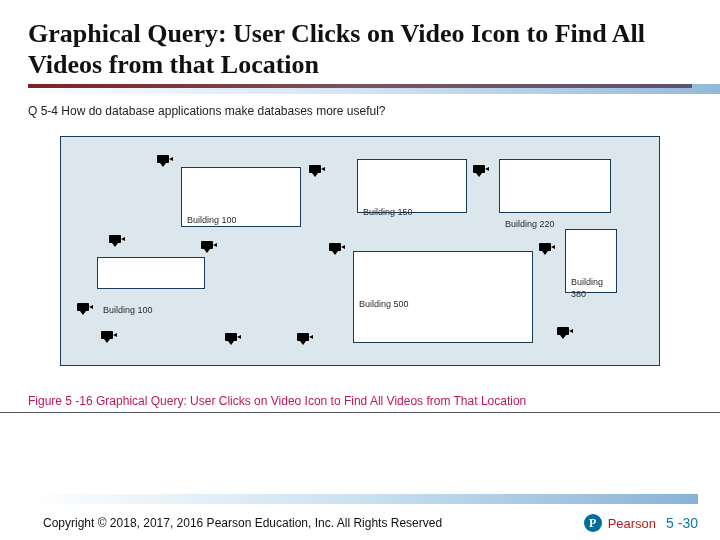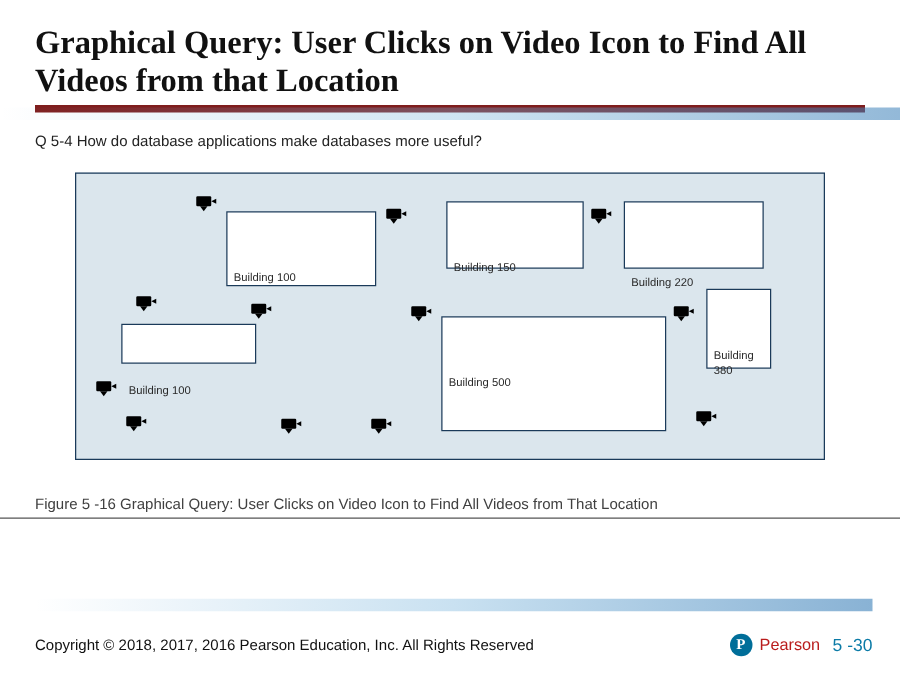--- a/index.html
+++ b/index.html
@@ -12,21 +12,21 @@
     overflow: hidden;
   }
   .title-block {
     padding: 18px 28px 6px 28px;
   }
   .title {
     font-size: 26px;
     font-weight: bold;
     color: #111;
     line-height: 1.2;
-    border-bottom: 6px solid #7f1d1d;
+    border-bottom: 4px solid #7f1d1d;
     padding-bottom: 4px;
   }
   .title-gradient {
     height: 10px;
     background: linear-gradient(to right, rgba(58,127,184,0) 0%, rgba(120,180,220,0.35) 50%, rgba(58,127,184,0.55) 100%);
     margin-top: -10px;
   }
   .subq {
     font-family: Arial, Helvetica, sans-serif;
     font-size: 12px;
@@ -82,30 +82,30 @@
     position: absolute;
     left: 3px; top: 10px;
     width: 0; height: 0;
     border-left: 3px solid transparent;
     border-right: 3px solid transparent;
     border-top: 4px solid #000;
   }
   .caption {
     font-family: Arial, Helvetica, sans-serif;
     font-size: 12px;
-    color: #404040;
+    color: #be185d;
     padding: 28px 28px 0 28px;
     border-bottom: 1px solid #555;
     padding-bottom: 4px;
   }
   .footer {
     position: absolute;
     left: 0; right: 0; bottom: 0;
-    height: 61px;
-    padding: 0 22px 0 28px;
+    height: 46px;
+    padding: 0 22px 0 43px;
     display: flex;
     align-items: center;
     justify-content: space-between;
     font-family: Arial, Helvetica, sans-serif;
   }
   .footer::before {
     content: "";
     position: absolute;
     left: 28px; right: 22px; top: 0;
     height: 10px;

